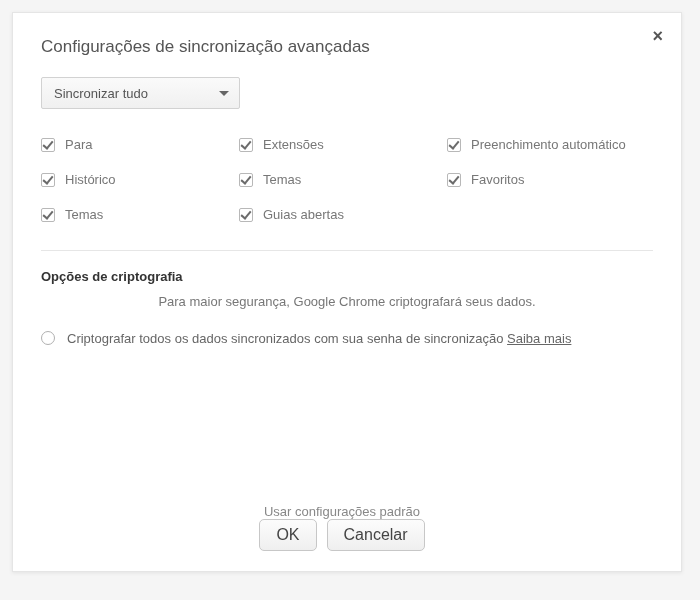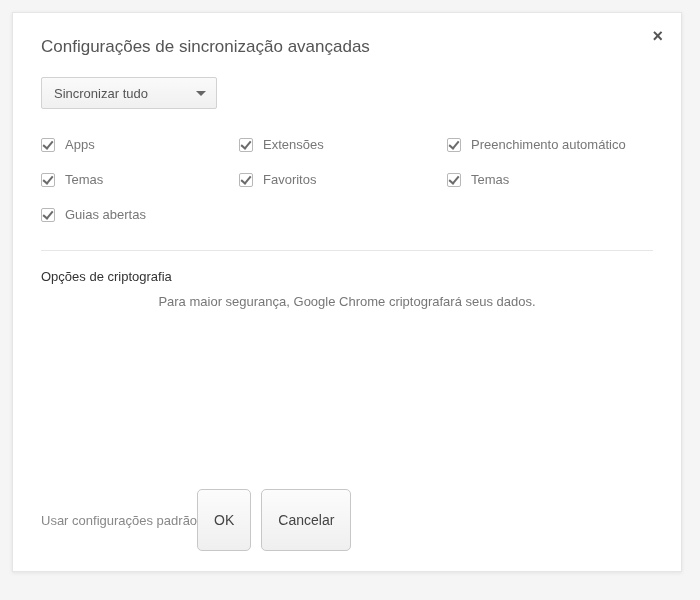--- a/index.html
+++ b/index.html
@@ -33,21 +33,21 @@
     .dialog-title {
       font-size: 17px;
       color: #555;
       font-weight: 400;
       margin-bottom: 20px;
     }
     .dropdown {
       display: inline-flex;
       align-items: center;
       justify-content: space-between;
-      width: 176px;
+      width: 199px;
       height: 32px;
       border: 1px solid #d2d2d2;
       background: linear-gradient(#fafafa,#f0f0f0);
       padding: 0 10px 0 12px;
       font-size: 13px;
       color: #555;
       cursor: pointer;
       border-radius: 2px;
       margin-bottom: 28px;
     }
@@ -90,21 +90,21 @@
       border-width: 0 2px 2px 0;
       transform: rotate(40deg);
     }
     .divider {
       height: 1px;
       background: #e6e6e6;
       margin: 8px 0 18px 0;
     }
     .section-title {
       font-size: 13px;
-      font-weight: normal;
+      font-weight: bold;
       color: #333;
       margin-bottom: 10px;
     }
     .section-desc {
       font-size: 13px;
       color: #777;
       margin-bottom: 20px;
       text-align: center;
     }
     .radio-row {
@@ -134,34 +134,34 @@
     }
     .link {
       text-decoration: underline;
       color: #666;
       cursor: pointer;
     }
     .dialog-footer {
       display: flex;
       align-items: center;
       position: absolute;
-      left: 28px; right: 38px; bottom: 20px;
+      left: 28px; right: 38px; bottom: 20px; flex-direction: column;
     }
     .default-link {
       font-size: 13px;
       color: #888;
       cursor: pointer;
     }
     .btn-group { display: flex; gap: 10px; }
     .btn {
-      font-size: 14px;
+      font-size: 16px;
       color: #444;
       border: 1px solid #c7c7c7;
       background: linear-gradient(#fcfcfc,#efefef);
-      padding: 22px 16px;
+      padding: 6px 16px;
       border-radius: 5px;
       cursor: pointer;
     }
   </style>
 </head>
 <body>
 
 <div class="dialog">
 
   <div class="close-btn">×</div>
@@ -170,30 +170,34 @@
 
   <div class="dropdown">
     <span>Sincronizar tudo</span>
     <span class="caret"></span>
   </div>
 
   <div class="checkbox-grid">
 
     <div class="cb-item">
       <span class="cb-box checked"></span>
-      <span>Apps</span>
+      <span>Para</span>
     </div>
     <div class="cb-item">
       <span class="cb-box checked"></span>
       <span>Extensões</span>
     </div>
 
     <div class="cb-item">
       <span class="cb-box checked"></span>
       <span>Preenchimento automático</span>
+    </div>
+    <div class="cb-item">
+      <span class="cb-box checked"></span>
+      <span>Histórico</span>
     </div>
     <div class="cb-item">
       <span class="cb-box checked"></span>
       <span>Temas</span>
     </div>
 
     <div class="cb-item">
       <span class="cb-box checked"></span>
       <span>Favoritos</span>
     </div>
@@ -207,20 +211,26 @@
     </div>
 
   </div>
 
   <div class="divider"></div>
 
   <div class="section-title">Opções de criptografia</div>
   <div class="section-desc">Para maior segurança, Google Chrome criptografará seus dados.</div>
 
 
+  <div class="radio-row">
+    <span class="radio-circle"></span>
+    <span>
+      <span>Criptografar todos os dados sincronizados com sua senha de sincronização </span><span class="link">Saiba mais</span>
+    </span>
+  </div>
 
   <div class="dialog-footer">
     <span class="default-link">Usar configurações padrão</span>
     <div class="btn-group">
       <button class="btn">OK</button>
       <button class="btn">Cancelar</button>
     </div>
   </div>
 
 </div>

